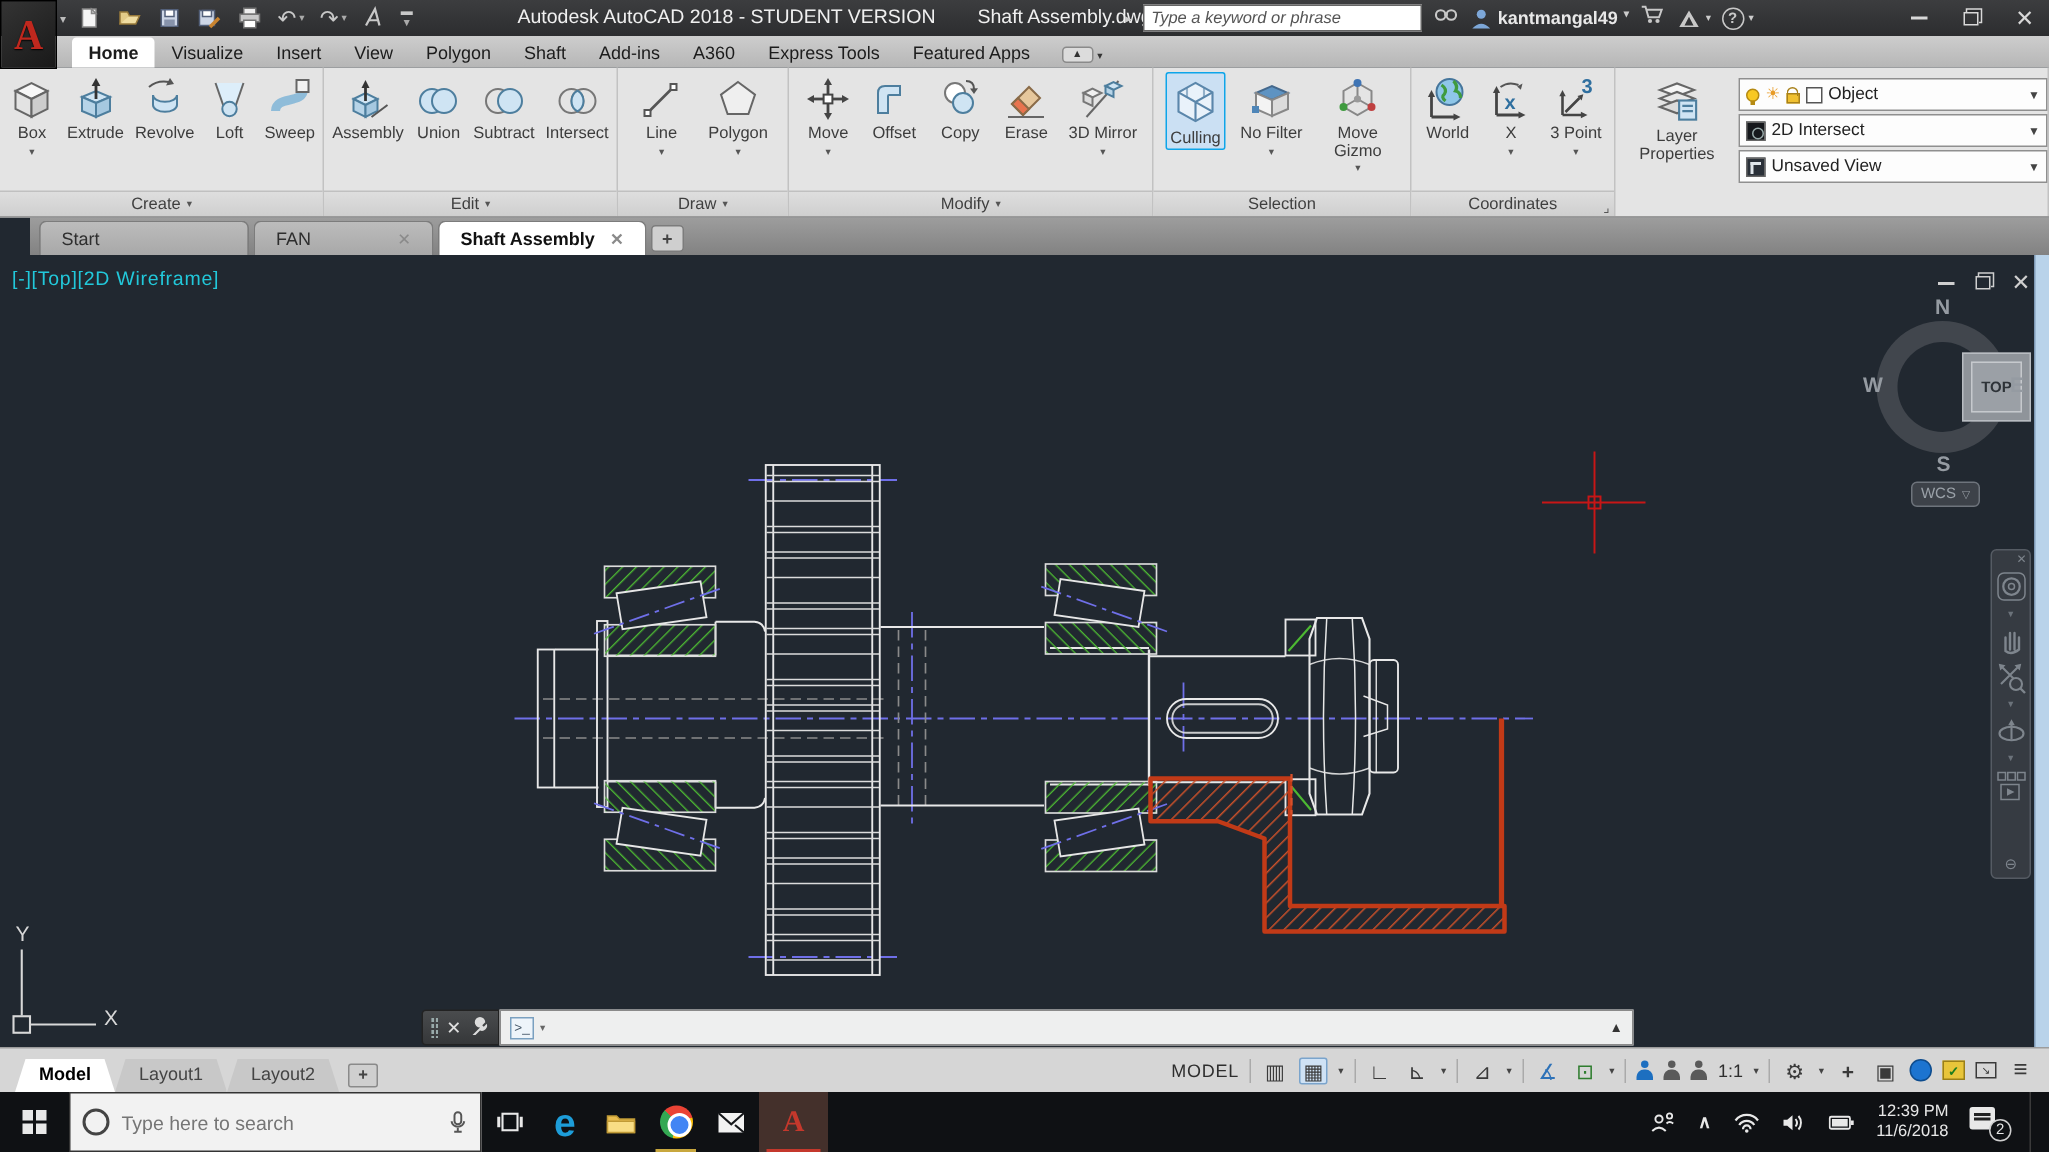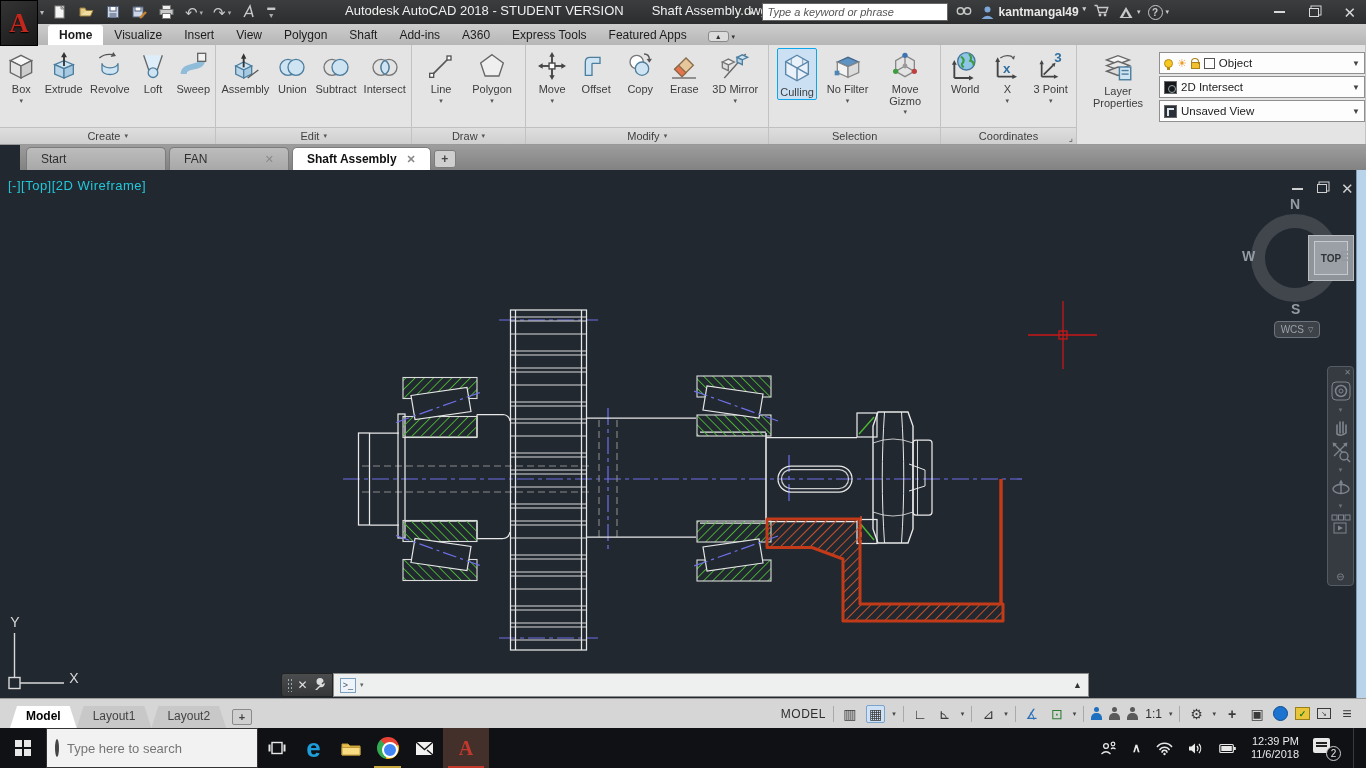--- a/index.html
+++ b/index.html
@@ -145,21 +145,21 @@
   .bluecirc { width:15px; height:15px; border-radius:50%; background:#1c74d0; border:1px solid #0d4c8e; }
   .perficon { width:15px; height:13px; background:#e8c53a; border:1px solid #9a7f18; font-size: 9px; color:#1e7d1e; font-weight:bold;
     display:flex; align-items:center; justify-content:center; }
   .fsicon { width:14px; height:11px; border:1.5px solid #3a3a3a; font-size:7px; color:#3a3a3a; display:flex; align-items:center; justify-content:center; }
 
   
   .taskbar { position:absolute; left:0; top:728px; width:1366px; height:40px; background:#0f1114; display:flex; align-items:center; z-index:50; }
   .start { width:46px; height:40px; display:flex; align-items:center; justify-content:center; }
   .winlogo { display:grid; grid-template-columns:7px 7px; grid-template-rows:7px 7px; gap:1.5px; }
   .winlogo span { background:#e8e8e8; }
-  .tsearch { width:212px; height:40px; background:#f2f2f2; border:1px solid #333; display:flex; align-items:center; padding:0 8px; gap:8px; }
+  .tsearch { width:275px; height:40px; background:#f2f2f2; border:1px solid #333; display:flex; align-items:center; padding:0 8px; gap:8px; }
   .cortana { width:18px; height:18px; border-radius:50%; border:2.5px solid #444; }
   .tsearch input { flex:1; border:none; outline:none; background:transparent; font-size:13px; color:#333; }
   .tbi { width:37px; height:40px; display:flex; align-items:center; justify-content:center; position:relative; }
   .tbi .underline { position:absolute; bottom:0; left:5px; right:5px; height:2px; }
   .tbi.acad { background:#44302b; width:46px; }
   .tbi.acad .a { font-size:20px; font-weight:bold; color:#c4382c; font-family:"Liberation Serif",serif; }
   .edge-e { font-size:26px; font-weight:bold; color:#1d9dd9; line-height:1; }
   .chrome { width:22px; height:22px; border-radius:50%; background:conic-gradient(from -45deg,#ea4335 0 33%,#fbbc05 0 66%,#34a853 0 100%); position:relative; }
   .chrome::after { content:""; position:absolute; left:5px; top:5px; width:12px; height:12px; border-radius:50%; background:#4285f4; border:2px solid #fff; }
   .tray { margin-left:auto; display:flex; align-items:center; gap:14px; padding-right:8px; color:#e8e8e8; }

